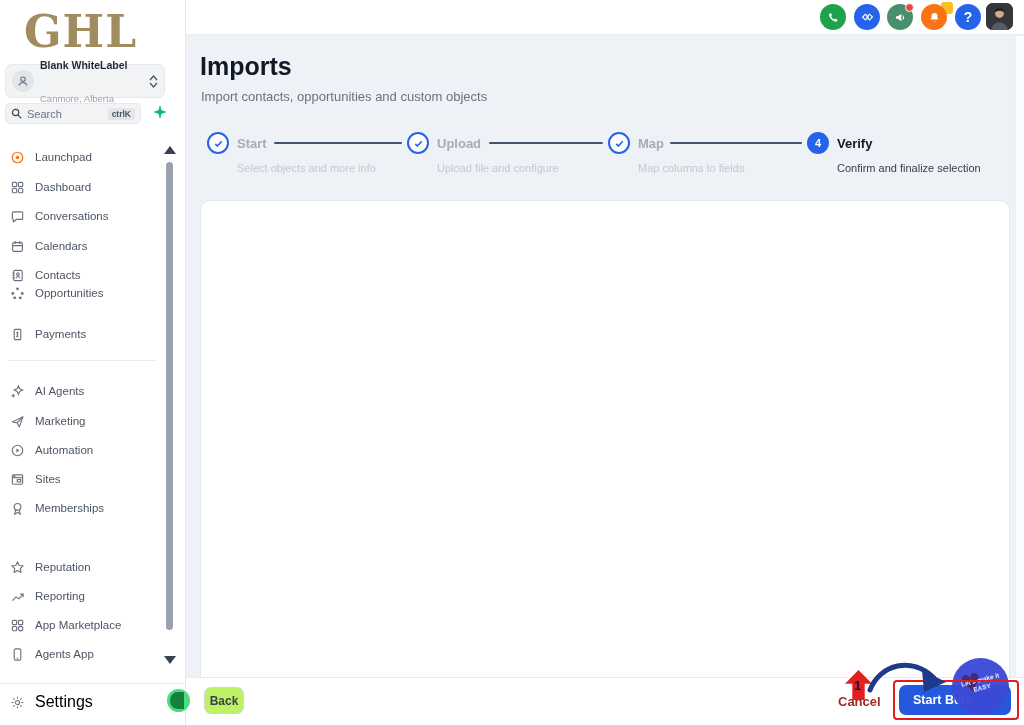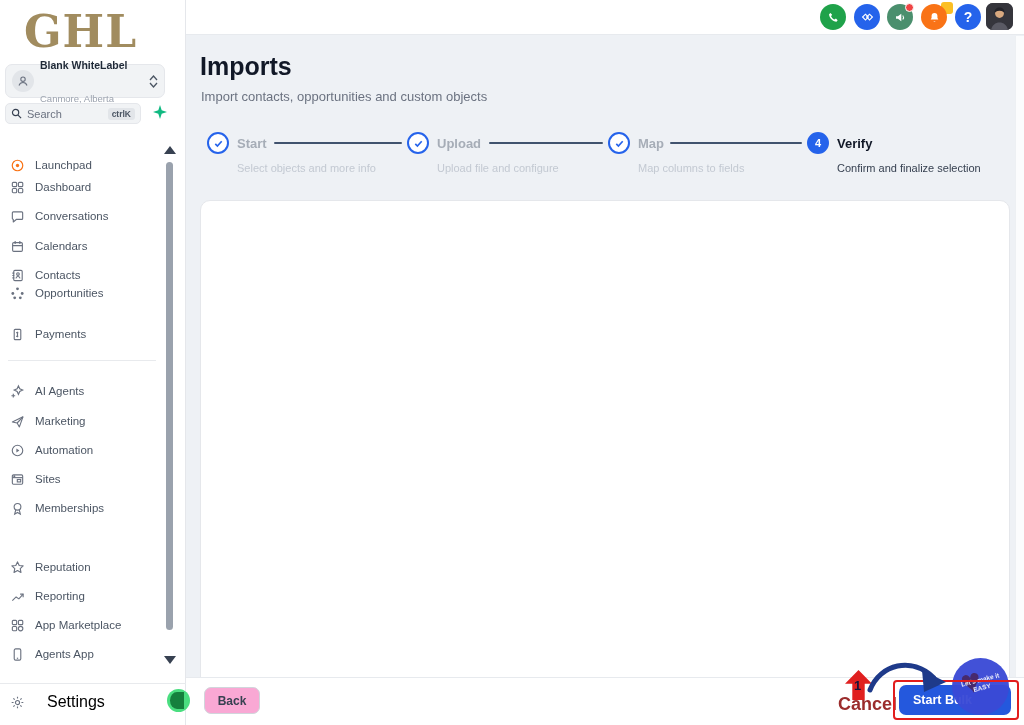--- a/index.html
+++ b/index.html
@@ -19,21 +19,21 @@
   .search-ph { font-size:11px; color:#6b7280; }
   .kbd { margin-left:auto; background:#e2e5e9; border-radius:3px; font-size:8.5px; color:#4b5563; padding:1px 4px; font-weight:700; }
   .ai-spark { left:152px; top:104px; }
   .navitem { left:10px; width:146px; height:26px; display:flex; align-items:center; gap:10px; cursor:pointer; }
   .navitem span.lbl { font-size:11.5px; color:#4b5563; font-weight:500; white-space:nowrap; }
   .nav-divider { left:8px; width:148px; height:1px; background:#e8eaed; }
   .sb-scroll-thumb { left:166px; top:162px; width:7px; height:468px; background:#9aa2ad; border-radius:4px; cursor:pointer; }
   .sb-arrow { left:164px; width:0; height:0; border-left:6px solid transparent; border-right:6px solid transparent; cursor:pointer; }
   .sb-arrow.up { top:146px; border-bottom:8px solid #374151; }
   .sb-arrow.down { top:656px; border-top:8px solid #374151; }
-  .settings-row { left:10px; top:689px; width:130px; height:26px; display:flex; align-items:center; gap:22px; cursor:pointer; }
+  .settings-row { left:10px; top:689px; width:130px; height:26px; display:flex; align-items:center; gap:10px; cursor:pointer; }
   .help-bubble { left:167px; top:689px; width:23px; height:23px; border-radius:50%; background:#4ade80; z-index:30; cursor:pointer; overflow:hidden; }
   .help-bubble .pac { position:absolute; left:3px; top:3px; width:14px; height:17px; background:#15803d; border-radius:50% 0 0 50%; }
 
   
   .topbar { left:186px; top:0; width:838px; height:35px; background:#ffffff; border-bottom:1px solid #e7eaee; z-index:4; }
   .hicon { top:4px; width:26px; height:26px; border-radius:50%; display:flex; align-items:center; justify-content:center; cursor:pointer; z-index:6; }
   .hbadge { width:9px; height:9px; border-radius:50%; background:#ef4444; position:absolute; right:-1px; top:-1px; border:1.5px solid #fff; }
   .bell-accent { left:941px; top:2px; width:12px; height:12px; background:#fbbf24; border-radius:3px; z-index:5; }
   .avatar { left:986px; top:3px; width:27px; height:27px; border-radius:7px; background:#3f3f46; overflow:hidden; cursor:pointer; z-index:6; }
 
@@ -70,22 +70,22 @@
   .th { position:absolute; top:12px; font-size:11px; color:#6b7280; font-weight:500; }
   .tr { position:absolute; left:0; width:726px; height:50px; border-bottom:1px solid #f0f2f4; background:#fff; }
   .td { position:absolute; top:18px; font-size:12px; color:#1f2937; }
   .c1 { left:25px; } .c2 { left:190px; } .c3 { left:348px; } .c4 { left:475px; } .c5 { left:598px; }
   .pill { position:absolute; left:340px; top:11px; display:inline-flex; align-items:center; gap:5px; border:1px solid #86efac; background:#f2fdf5; color:#16a34a; border-radius:999px; padding:4px 10px; font-size:11px; font-weight:600; }
   .pill .chk { width:12px; height:12px; border:1px solid #34c379; border-radius:50%; display:flex; align-items:center; justify-content:center; font-size:8px; color:#16a34a; }
 
   
   .footer { left:186px; top:677px; width:838px; height:48px; background:#fff; border-top:1px solid #e7eaee; z-index:10; }
   .sb-footer-divider { left:0; top:683px; width:186px; height:1px; background:#e8eaed; z-index:6; }
-  .back-btn { left:204px; top:687px; width:56px; height:27px; background:#f9a8d4; border:1px solid #d1d5db; border-radius:7px; font-size:12px; font-weight:600; color:#374151; display:flex; align-items:center; justify-content:center; cursor:pointer; z-index:11; }
-  .cancel-lbl { left:838px; top:694px; font-size:18px; font-weight:700; color:#9b2c2c; cursor:pointer; z-index:11; }
+  .back-btn { left:204px; top:687px; width:40px; height:27px; background:#bef264; border:1px solid #d1d5db; border-radius:7px; font-size:12px; font-weight:600; color:#374151; display:flex; align-items:center; justify-content:center; cursor:pointer; z-index:11; }
+  .cancel-lbl { left:838px; top:694px; font-size:13px; font-weight:700; color:#9b2c2c; cursor:pointer; z-index:11; }
   .start-btn { left:899px; top:685px; width:112px; height:30px; background:#2458dd; border-radius:7px; color:#fff; font-size:12.5px; font-weight:700; display:flex; align-items:center; padding-left:14px; cursor:pointer; z-index:12; }
   .anno-rect { left:893px; top:680px; width:126px; height:40px; border:2.5px solid #e21d1d; border-radius:4px; z-index:14; pointer-events:none; }
   .anno-marker { left:845px; top:670px; width:27px; height:30px; background:#e02020; clip-path:polygon(50% 0, 100% 46%, 73% 46%, 73% 100%, 27% 100%, 27% 46%, 0 46%); z-index:15; }
   .anno-marker-num { left:854px; top:678px; font-size:13px; font-weight:800; color:#17133a; z-index:16; }
   .anno-arrow { left:862px; top:652px; z-index:15; pointer-events:none; }
   .watermark { left:952px; top:658px; width:57px; height:57px; border-radius:50%; background:rgba(58,74,213,0.96); z-index:13; overflow:hidden; }
   .wm-heart { position:absolute; left:9px; top:4px; font-size:34px; color:#472a6e; transform:rotate(-14deg); }
   .wm-text { position:absolute; left:6px; top:18px; width:46px; font-size:6.5px; line-height:7.5px; color:rgba(255,255,255,0.9); text-align:center; transform:rotate(-14deg); font-weight:700; }
 
   .right-scroll { left:1015px; top:36px; width:9px; height:689px; background:#fbfcfd; border-left:1px solid #edf0f3; z-index:3; }
@@ -129,21 +129,21 @@
       </span>
       <span class="search-ph">Search</span>
       <span class="kbd">ctrlK</span>
     </div>
     <div class="abs ai-spark">
       <svg width="16" height="16" viewBox="0 0 16 16">
           <path d="M8 1l1.7 5.3L15 8l-5.3 1.7L8 15l-1.7-5.3L1 8l5.3-1.7z" fill="#10b981"></path>
         </svg>
     </div>
 
-    <div class="abs navitem" style="top:152px">
+    <div class="abs navitem" style="top:144px">
       <span>
           <svg width="15" height="15" viewBox="0 0 16 16">
             <circle cx="8" cy="8" r="5.6" fill="none" stroke="#f97316" stroke-width="1.3"></circle>
             <circle cx="8" cy="8" r="1.8" fill="#f97316"></circle>
           </svg>
         </span>
       <span class="lbl">Launchpad</span>
     </div>
     <div class="abs navitem" style="top:174px">
       <span>

